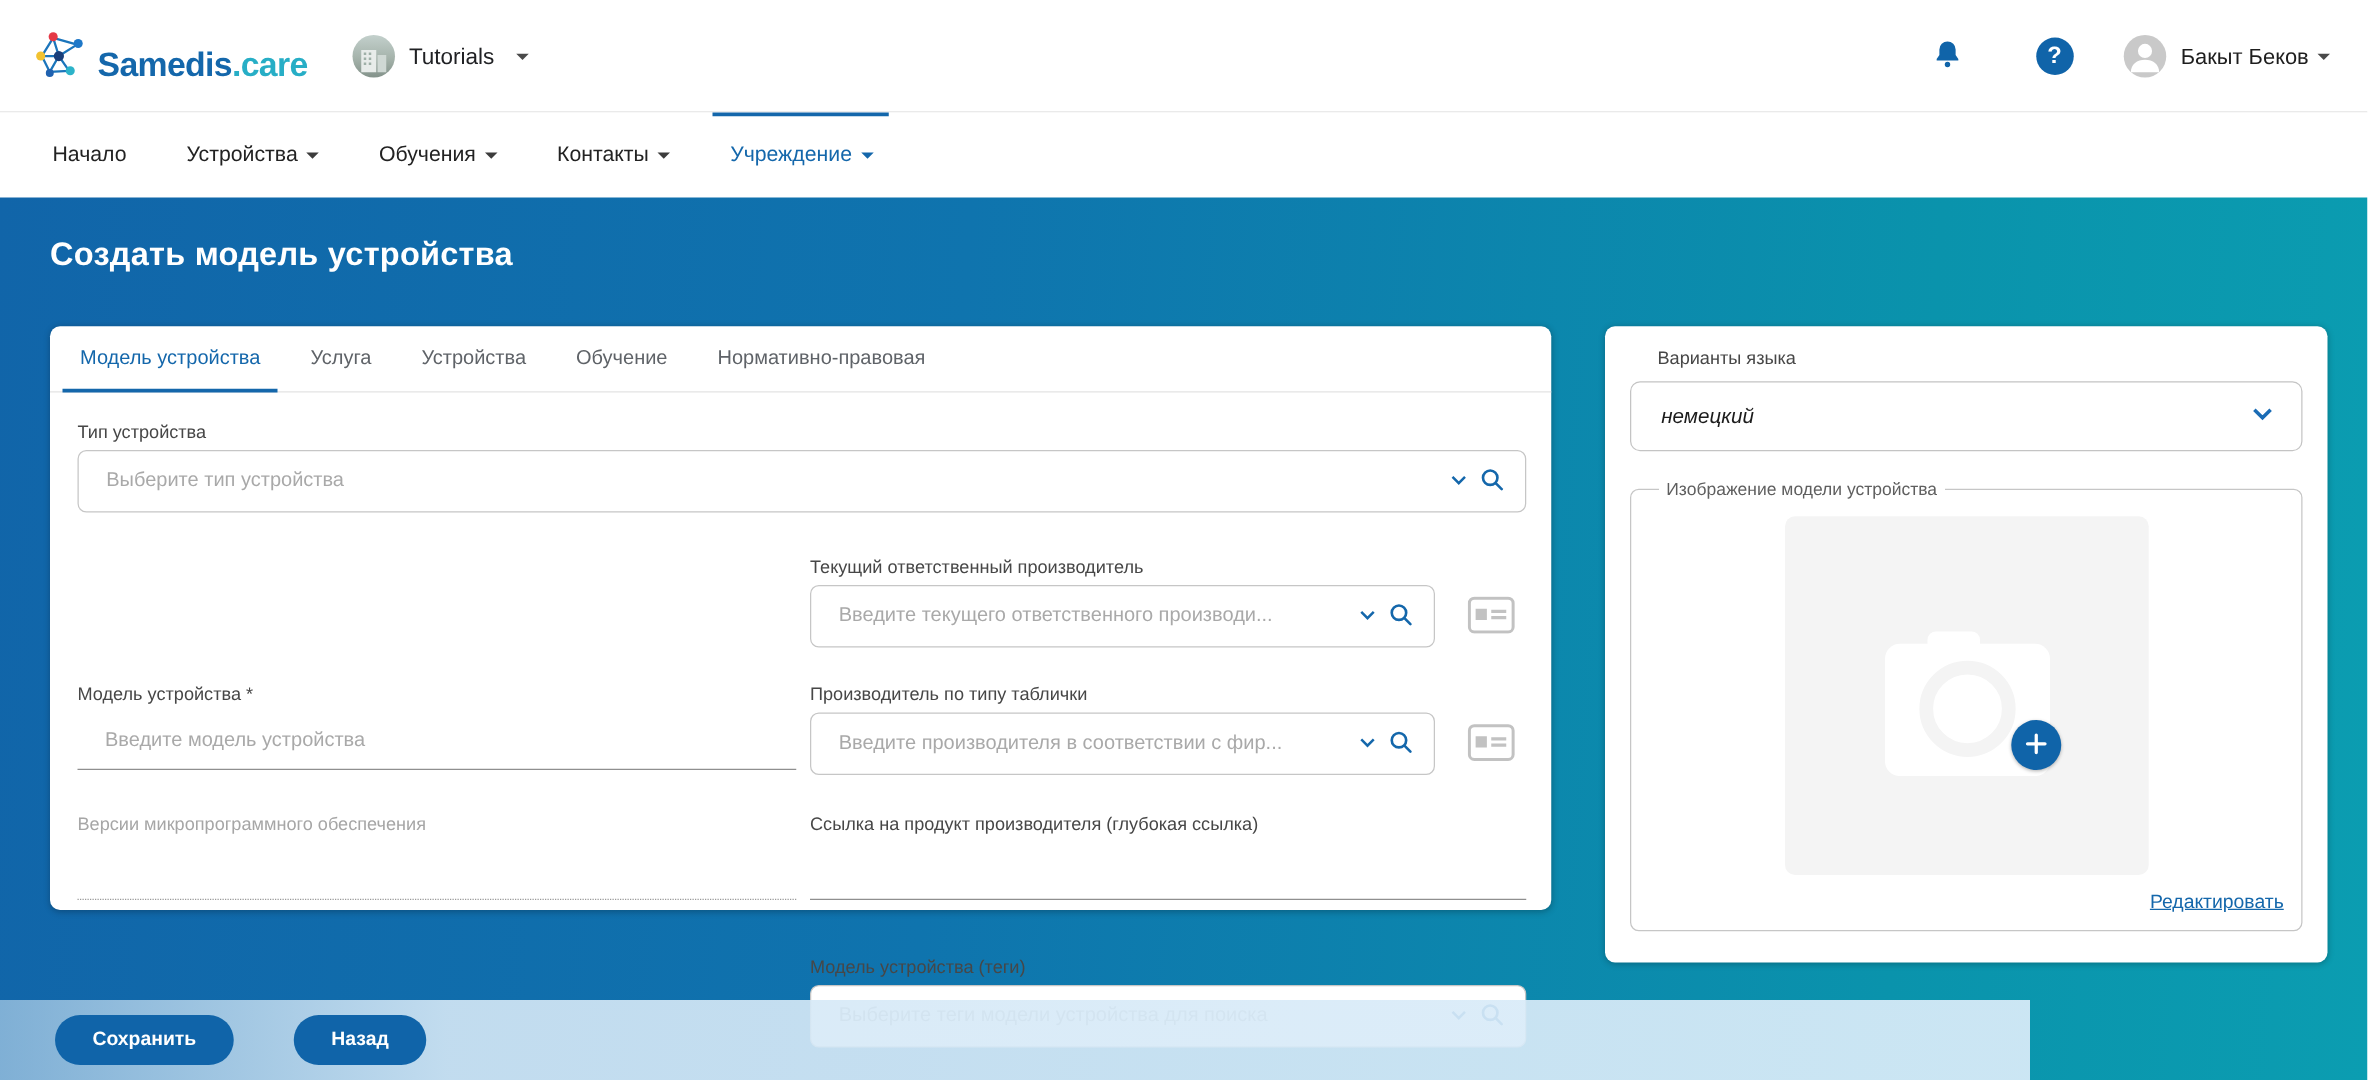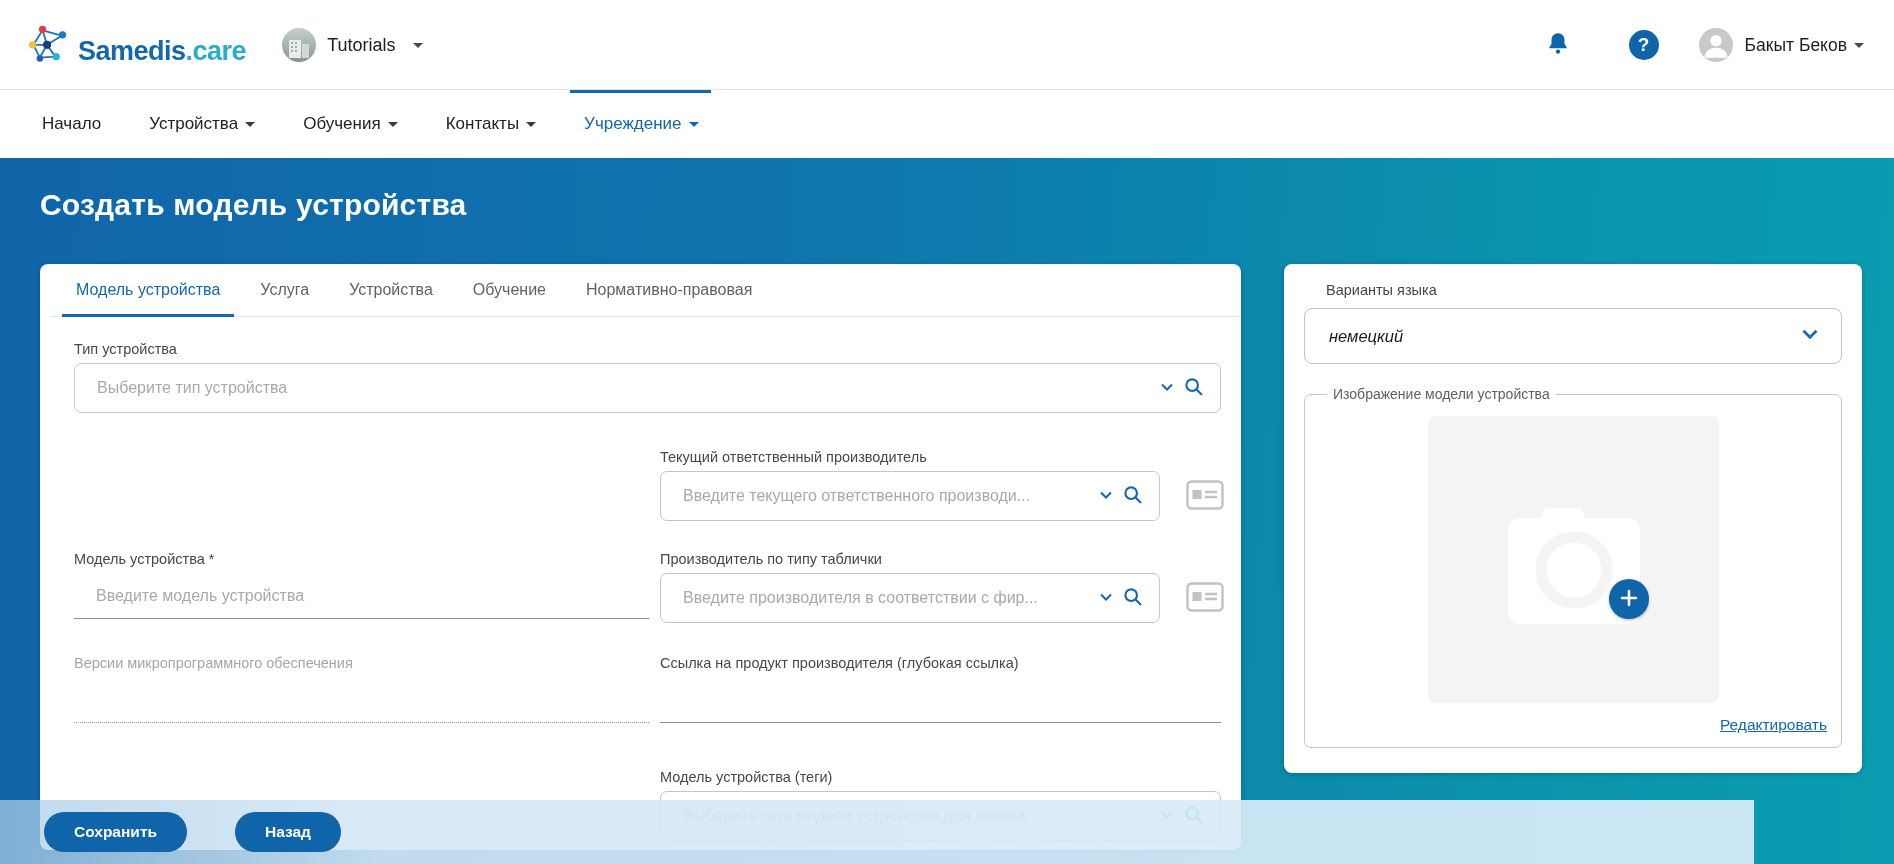--- a/index.html
+++ b/index.html
@@ -35,24 +35,24 @@
   .nav-item { font-size:17px; color:#222; font-weight:500; margin-right:48px; cursor:pointer;
     position:relative; display:flex; align-items:center; height:100%; }
   .nav-item .caret { border-top-color:#3c3c3c; }
   .nav-item.active { color:#1467ab; }
   .nav-item.active .caret { border-top-color:#1467ab; }
   .nav-item.active::before { content:''; position:absolute; top:0; left:-14px; right:-12px; height:3px; background:#1467ab; }
 
   
   .hero { height:706px; background:linear-gradient(94deg,#1165a9 0%,#0f74ae 40%,#0a93ac 80%,#0b9db1 100%);
     padding:30px 0 0 40px; position:relative; }
-  .page-title { color:#fff; font-size:30px; font-weight:bold; letter-spacing:0.2px; margin-bottom:42px; }
+  .page-title { color:#fff; font-size:26px; font-weight:bold; letter-spacing:0.2px; margin-bottom:42px; }
   .cards { display:flex; align-items:flex-start; }
   .card { background:#fff; border-radius:8px; box-shadow:0 1px 5px rgba(0,0,0,0.25); }
-  .card-main { width:1201px; height:586px;padding-left:12px; }
+  .card-main { width:1201px; height:467px; }
   .card-side { width:578px; height:509px; margin-left:43px; padding:16px 20px 14px 20px; }
 
   
   .tabs { height:53px; display:flex; align-items:stretch; border-bottom:1px solid #e3e3e3; padding-left:10px; }
   .tab { display:flex; align-items:center; padding:0 14px; margin-right:12px; font-size:16px;
     color:#5f6368; font-weight:500; cursor:pointer; position:relative; white-space:nowrap; }
   .tab.active { color:#1467ab; }
   .tab.active::after { content:''; position:absolute; left:0; right:0; bottom:-1px; height:3px; background:#1467ab; }
 
   
@@ -85,21 +85,21 @@
   .img-fieldset legend { font-size:14px; color:#5f5f5f; padding:0 6px; margin-left:8px; }
   .img-box { width:291px; height:287px; background:#f4f4f4; border-radius:8px; margin:8px auto 0 auto; position:relative; }
   .cam { position:absolute; left:80px; top:92px; }
   .plus-btn { position:absolute; width:40px; height:40px; border-radius:50%; background:#1064a9; border:none;
     right:70px; top:163px; display:flex; align-items:center; justify-content:center; cursor:pointer;
     box-shadow:0 1px 3px rgba(0,0,0,0.3); }
   .edit-link { display:block; text-align:right; margin-top:13px; font-size:15.5px; color:#1467ab;
     text-decoration:underline; cursor:pointer; }
 
   
-  .footer { position:absolute; left:0; bottom:0; width:1754px; height:64px; z-index:5;
+  .footer { position:absolute; left:0; bottom:0; width:1624px; height:64px; z-index:5;
     background:linear-gradient(90deg, rgba(170,204,230,0.72) 0%, rgba(213,232,246,0.90) 22%, rgba(218,236,249,0.93) 100%);
     display:flex; align-items:center; padding-left:44px; }
   .pill-btn { background:#1064a9; color:#fff; border:none; border-radius:22px; height:40px;
     padding:0 30px; font-size:15.5px; font-weight:bold; cursor:pointer; font-family:"Liberation Sans", sans-serif; }
   .pill-btn + .pill-btn { margin-left:48px; }
 </style>
 </head>
 <body>
 
 <div class="header">

